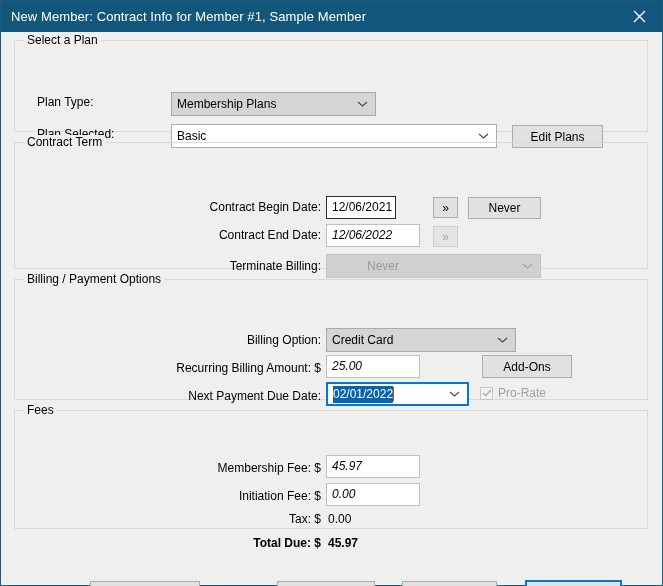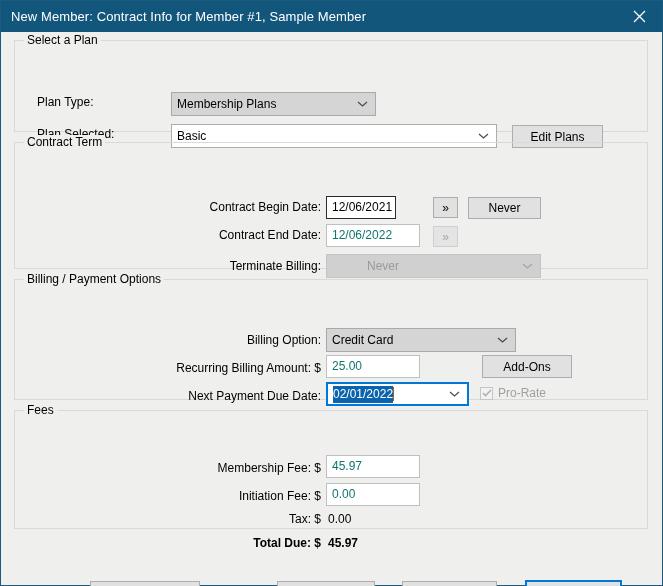--- a/index.html
+++ b/index.html
@@ -101,21 +101,21 @@
     background: #ffffff;
     border: 1px solid #7a7a7a;
     font-size: 12px;
     line-height: 21px;
     padding: 0 5px;
     color: #000;
     white-space: nowrap;
     overflow: hidden;
   }
   .textbox.focused { border: 1px solid #2b2b2b; }
-  .textbox.dim { border-color: #c0c0c0; color: #0f766e; }
+  .textbox.dim { border-color: #c0c0c0; color: #000000; font-style: italic; }
 
   
   .combo {
     position: absolute;
     box-sizing: border-box;
     border: 1px solid #adadad;
     background: #ffffff;
     font-size: 12px;
     line-height: 22px;
     padding: 0 5px;

